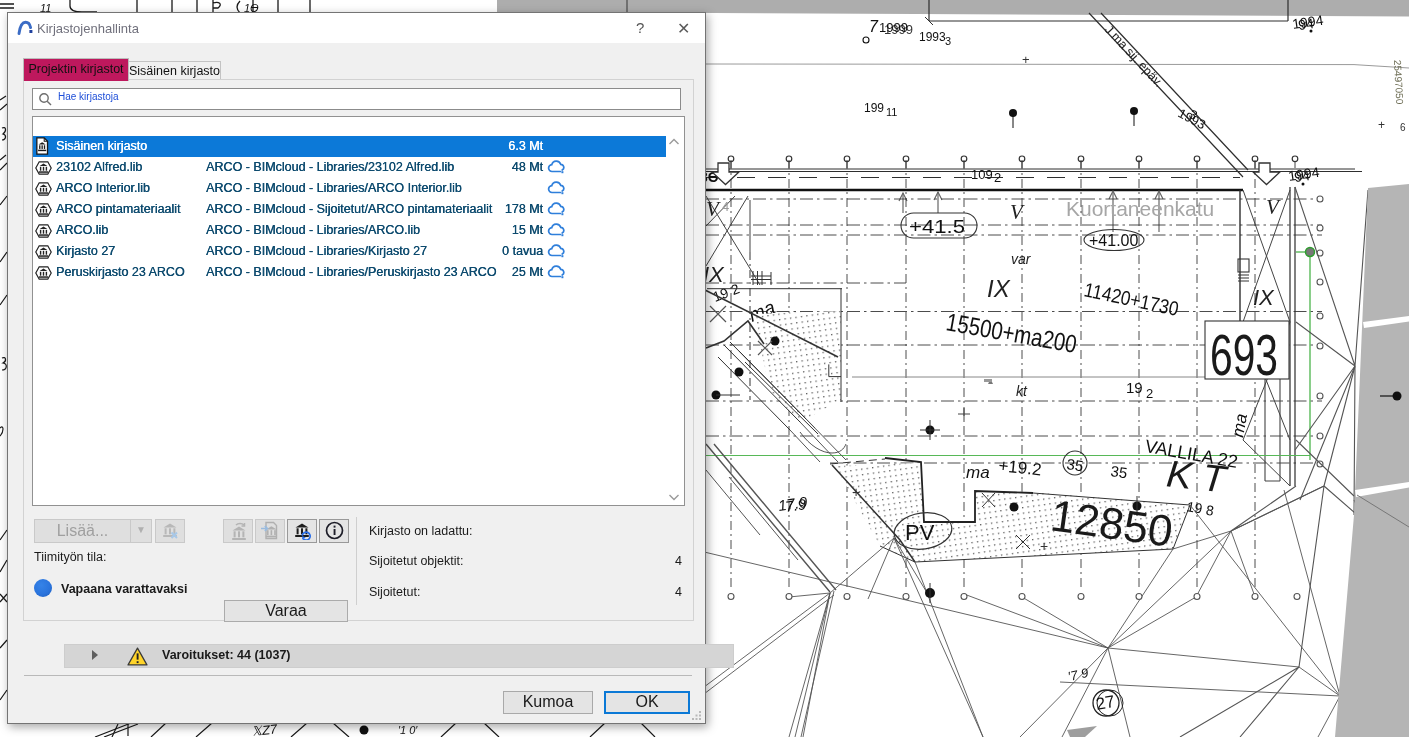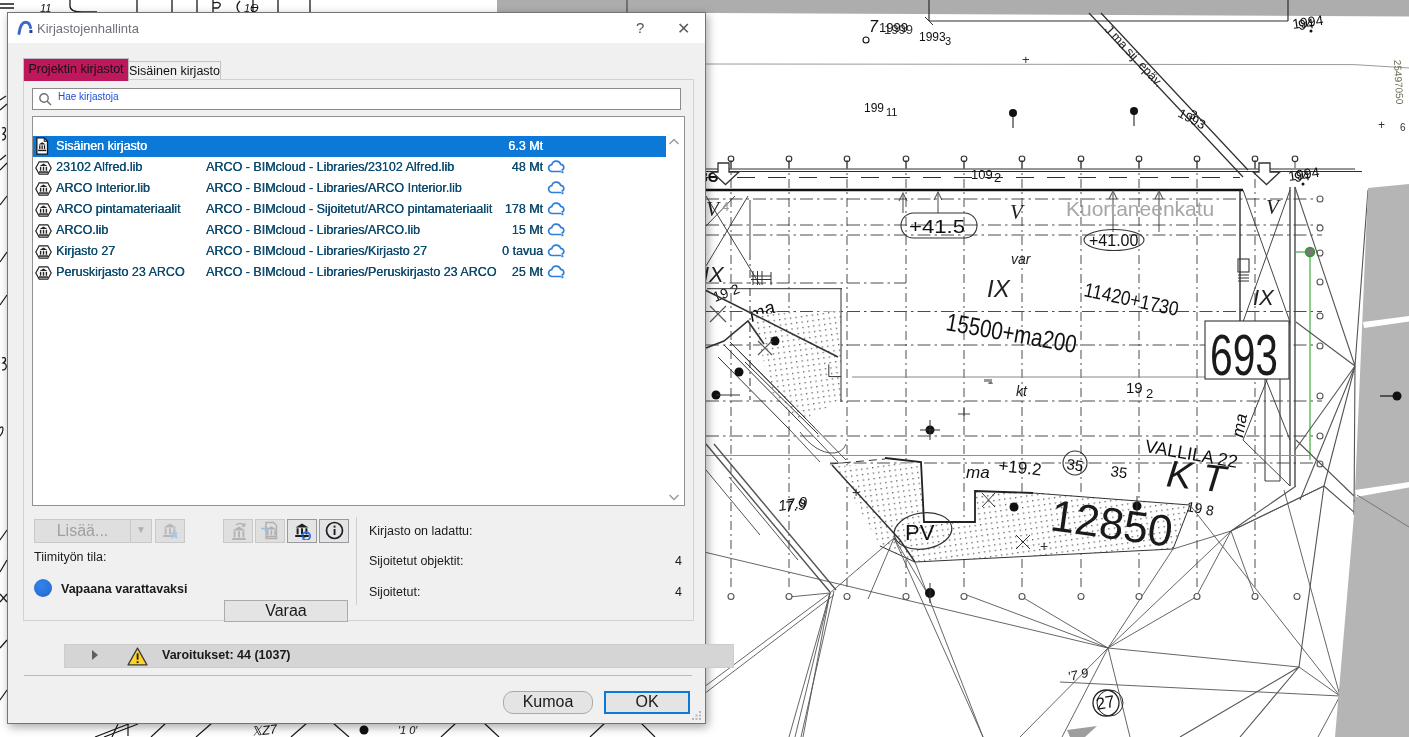--- a/index.html
+++ b/index.html
@@ -573,21 +573,21 @@
     <div style="position:absolute;left:27px;top:5px;width:0;height:0;border-left:6px solid #5f5f5f;border-top:5px solid transparent;border-bottom:5px solid transparent;"></div>
     <svg style="position:absolute;left:62px;top:2px" width="21" height="19" viewBox="0 0 20 18">
       <path d="M10 1 L19 17 L1 17 Z" fill="#ffd42a" stroke="#3a3a3a" stroke-width="1.2" stroke-linejoin="round"></path>
       <rect x="9.2" y="6" width="1.8" height="6" fill="#222"></rect>
       <rect x="9.2" y="13.5" width="1.8" height="1.8" fill="#222"></rect>
     </svg>
     <div class="lbl" style="left:97px;top:3px;font-weight:bold;">Varoitukset: 44 (1037)</div>
   </div>
   <div class="sep2"></div>
 
-  <div class="btn" style="left:495px;top:678px;width:88px;height:21px;line-height:20px;border-color:#a9a9a9;border-radius:10px;">Kumoa</div>
+  <div class="btn" style="left:495px;top:678px;width:88px;height:21px;line-height:20px;border-color:#a9a9a9;">Kumoa</div>
   <div class="btn" style="left:596px;top:678px;width:82px;height:19px;line-height:18px;border:2px solid #0b79d6;">OK</div>
 
   <svg style="position:absolute;right:3px;bottom:2px" width="10" height="10" viewBox="0 0 10 10">
     <g fill="#b9b9b9">
           <rect x="7" y="0" width="2" height="2"></rect>
           <rect x="7" y="3.5" width="2" height="2"></rect>
           <rect x="3.5" y="3.5" width="2" height="2"></rect>
           <rect x="7" y="7" width="2" height="2"></rect>
           <rect x="3.5" y="7" width="2" height="2"></rect>
           <rect x="0" y="7" width="2" height="2"></rect>

